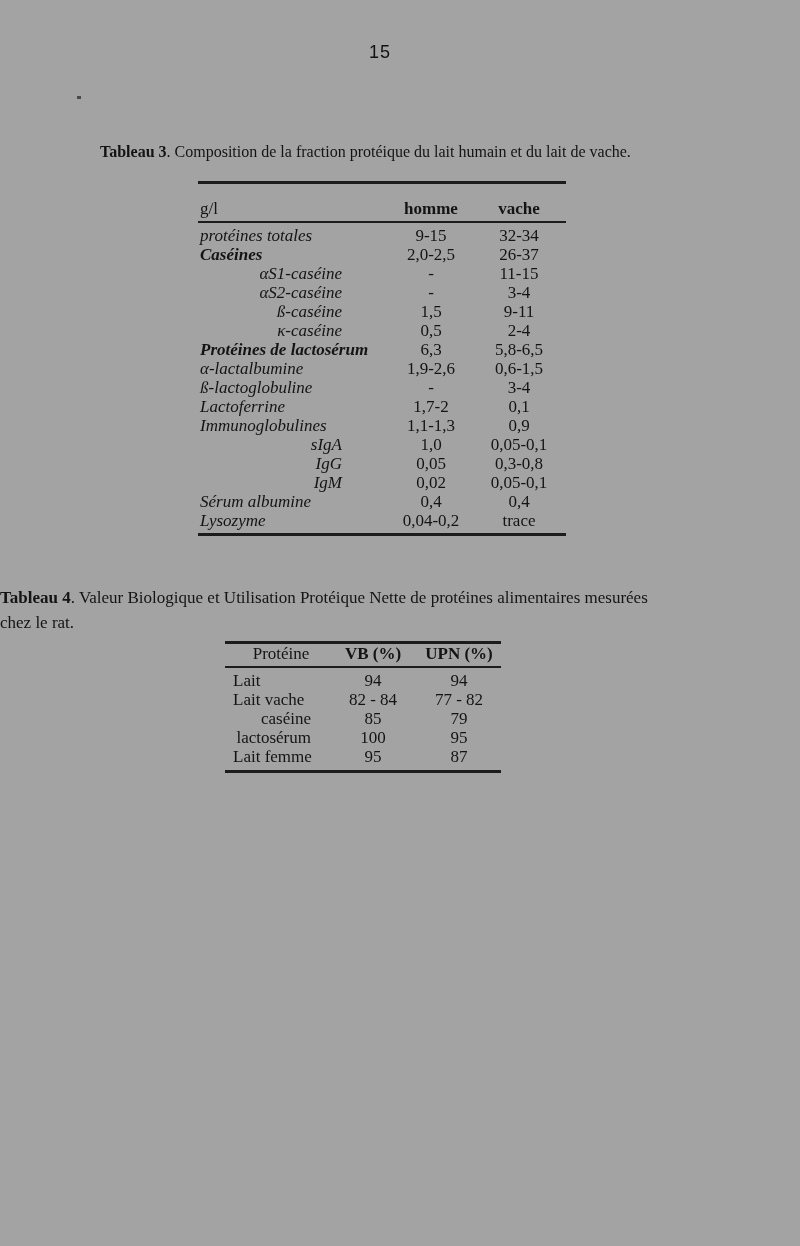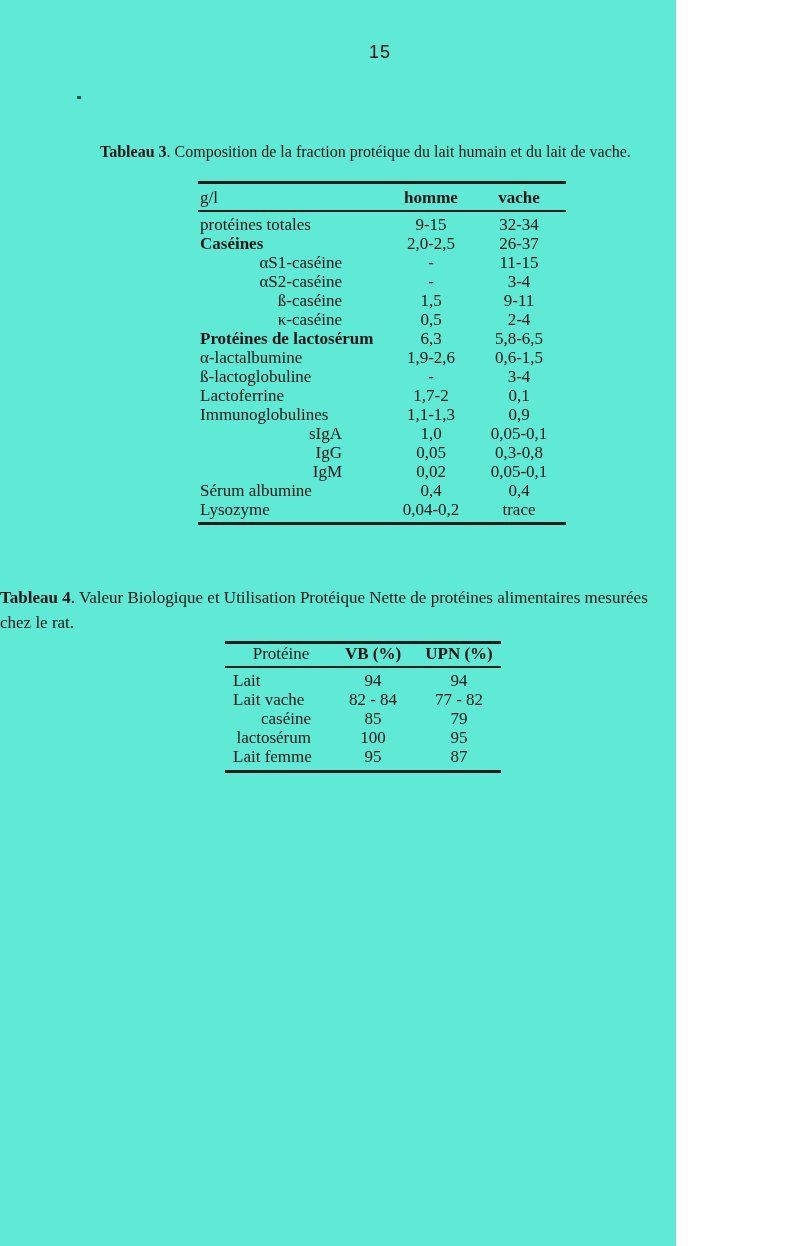--- a/index.html
+++ b/index.html
@@ -2,23 +2,23 @@
 <html><head>
 <meta charset="utf-8">
 <style>
   html, body {
     margin: 0;
     padding: 0;
     background: #ffffff;
   }
   .page {
     position: relative;
-    width: 676px;
+    width: 800px;
     height: 1246px;
-    background: #5eead4;
+    background: #a3a3a3;
     font-family: "Liberation Serif", serif;
     color: #141414;
     overflow: hidden;
   }
   .speck {
     position: absolute;
     left: 77px;
     top: 96px;
     width: 4px;
     height: 3px;
@@ -64,36 +64,36 @@
     width: 368px;
     border-top: 3px solid #1c1c1c;
     border-bottom: 3px solid #1c1c1c;
   }
   .table3 col.c1 { width: 192px; }
   .table3 col.c2 { width: 82px; }
   .table3 col.c3 { width: 94px; }
   .table3 thead th {
     border-bottom: 2px solid #1c1c1c;
     height: 23px;
-    padding: 1px 0 2px 0;
+    padding: 12px 0 2px 0;
     vertical-align: bottom;
     font-weight: bold;
   }
   .table3 thead th.c1 {
     text-align: left;
     font-weight: normal;
     padding-left: 2px;
   }
   .table3 td {
     height: 19px;
     padding: 0;
     vertical-align: middle;
     line-height: 19px;
   }
-  .table3 td.c1 { text-align: left; padding-left: 2px; }
+  .table3 td.c1 { text-align: left; padding-left: 2px; font-style: italic; }
   .table3 td.c2, .table3 td.c3, .table3 th.c2, .table3 th.c3 { text-align: center; }
   .table3 tr.bold td.c1 { font-weight: bold; }
   .table3 tr.sub td.c1 { text-align: right; padding-right: 48px; }
   .table3 tbody tr:first-child td { padding-top: 3px; }
   .table3 tbody tr:last-child td { padding-bottom: 3px; }
 
   .table4 {
     position: absolute;
     top: 641px;
     left: 225px;

